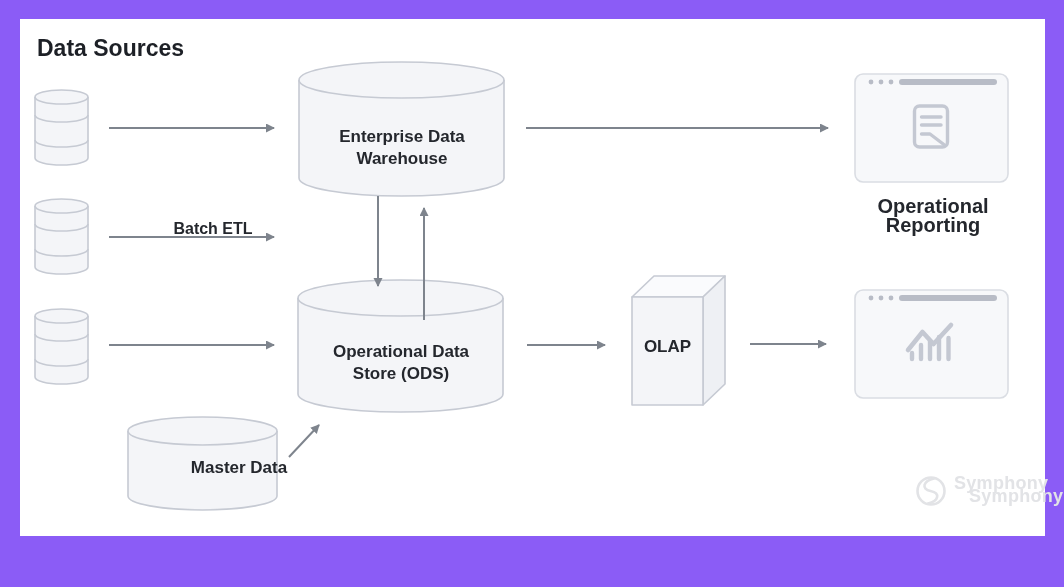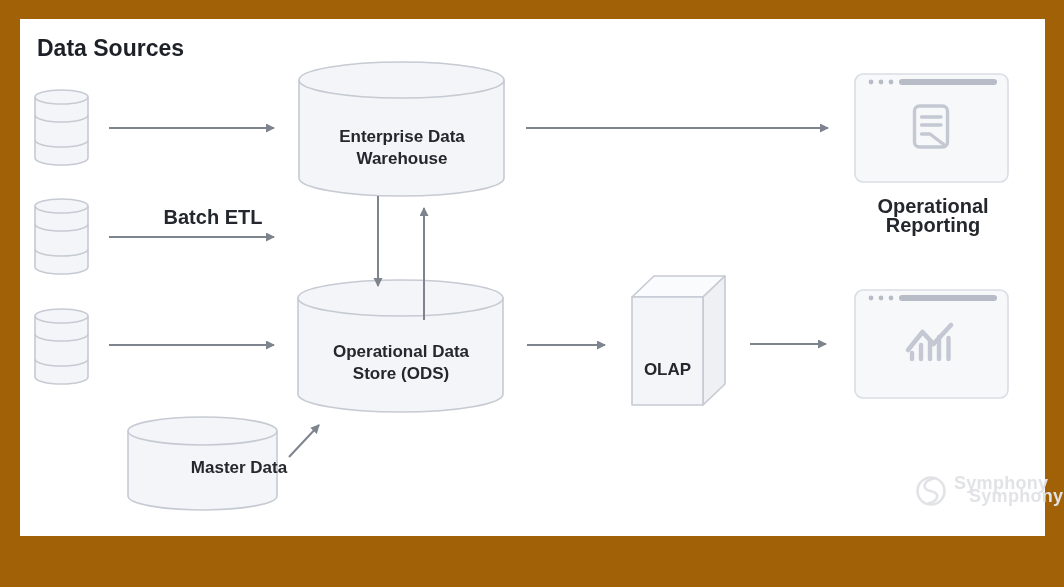--- a/index.html
+++ b/index.html
@@ -1,19 +1,19 @@
 <!DOCTYPE html>
 <html><head>
 <meta charset="utf-8">
 <style>
   html,body{margin:0;padding:0;}
   .frame{
     position:relative;
     width:1064px;height:587px;
-    background:#a16207;
+    background:#8b5cf6;
     font-family:"Liberation Sans","DejaVu Sans",sans-serif;
     overflow:hidden;
   }
   .canvas{
     position:absolute;left:20px;top:19px;width:1025px;height:517px;
     background:#ffffff;
   }
   svg.layer{position:absolute;left:0;top:0;}
   .lbl{
     position:absolute;
@@ -23,21 +23,21 @@
     white-space:pre-line;
     z-index:3;
   }
   .title{
     position:absolute;left:37px;top:35px;
     font-size:23px;line-height:26px;font-weight:bold;color:#1d2026;
     z-index:3;text-align:left;white-space:nowrap;
   }
   .node-lbl{font-size:17px;line-height:22px;}
   .caption{font-size:20px;line-height:19px;}
-  .edge-lbl{font-size:20px;line-height:20px;}
+  .edge-lbl{font-size:16px;line-height:20px;margin-top:12px;}
   .watermark{
     position:absolute;left:954px;top:477px;z-index:3;
     color:#e2e3e6;font-weight:bold;font-size:18px;line-height:13px;
     letter-spacing:.3px;white-space:nowrap;
   }
   .watermark .l2{margin-left:15px;}
 </style>
 </head>
 <body>
 
@@ -148,21 +148,21 @@
   <div class="lbl edge-lbl" style="left:133px;top:207px;width:160px;">Batch ETL</div>
 
   <div class="lbl node-lbl" style="left:298px;top:341px;width:206px;">Operational Data
 Store (ODS)</div>
 
   <div class="lbl node-lbl" style="left:299px;top:126px;width:206px;">Enterprise Data
 Warehouse</div>
 
   <div class="lbl node-lbl" style="left:128px;top:457px;width:150px;margin-left:36px;">Master Data</div>
 
-  <div class="lbl node-lbl" style="left:630px;top:359px;width:75px;">OLAP</div>
+  <div class="lbl node-lbl" style="left:630px;top:336px;width:75px;">OLAP</div>
 
   <div class="lbl caption" style="left:831px;top:197px;width:204px;">Operational Reporting</div>
 
 
   <div class="watermark">
     <div>Symphony</div>
     <div class="l2">Symphony</div>
   </div>
 </div>
 

